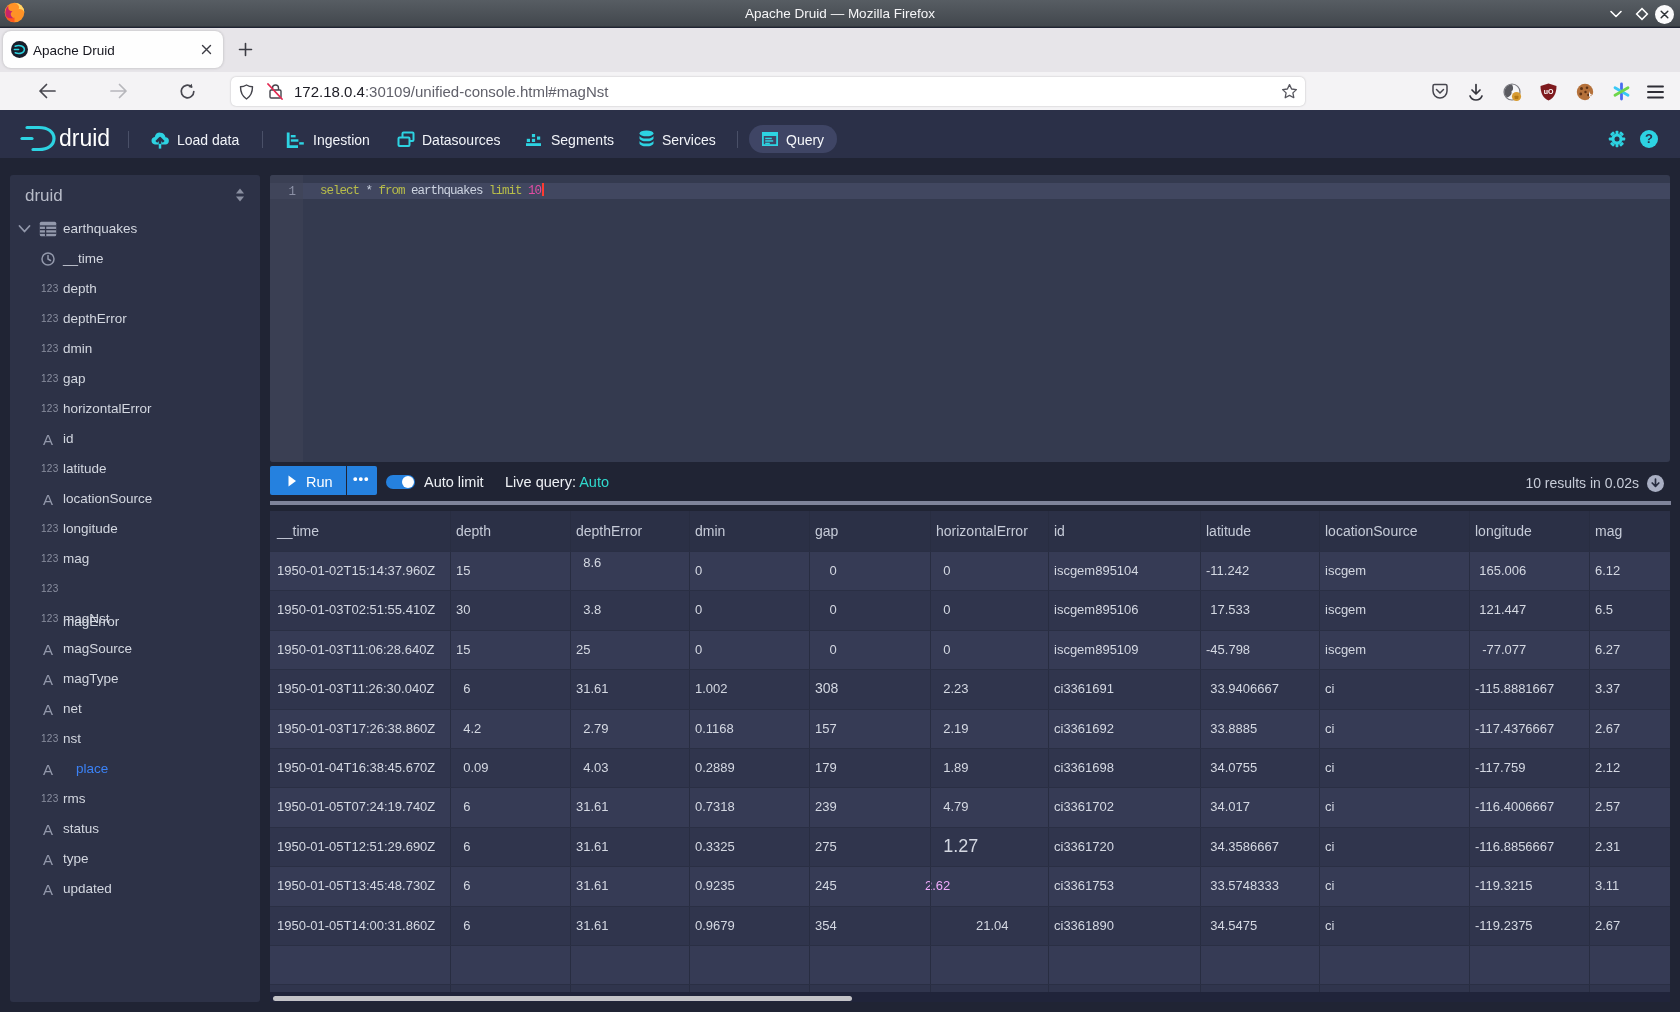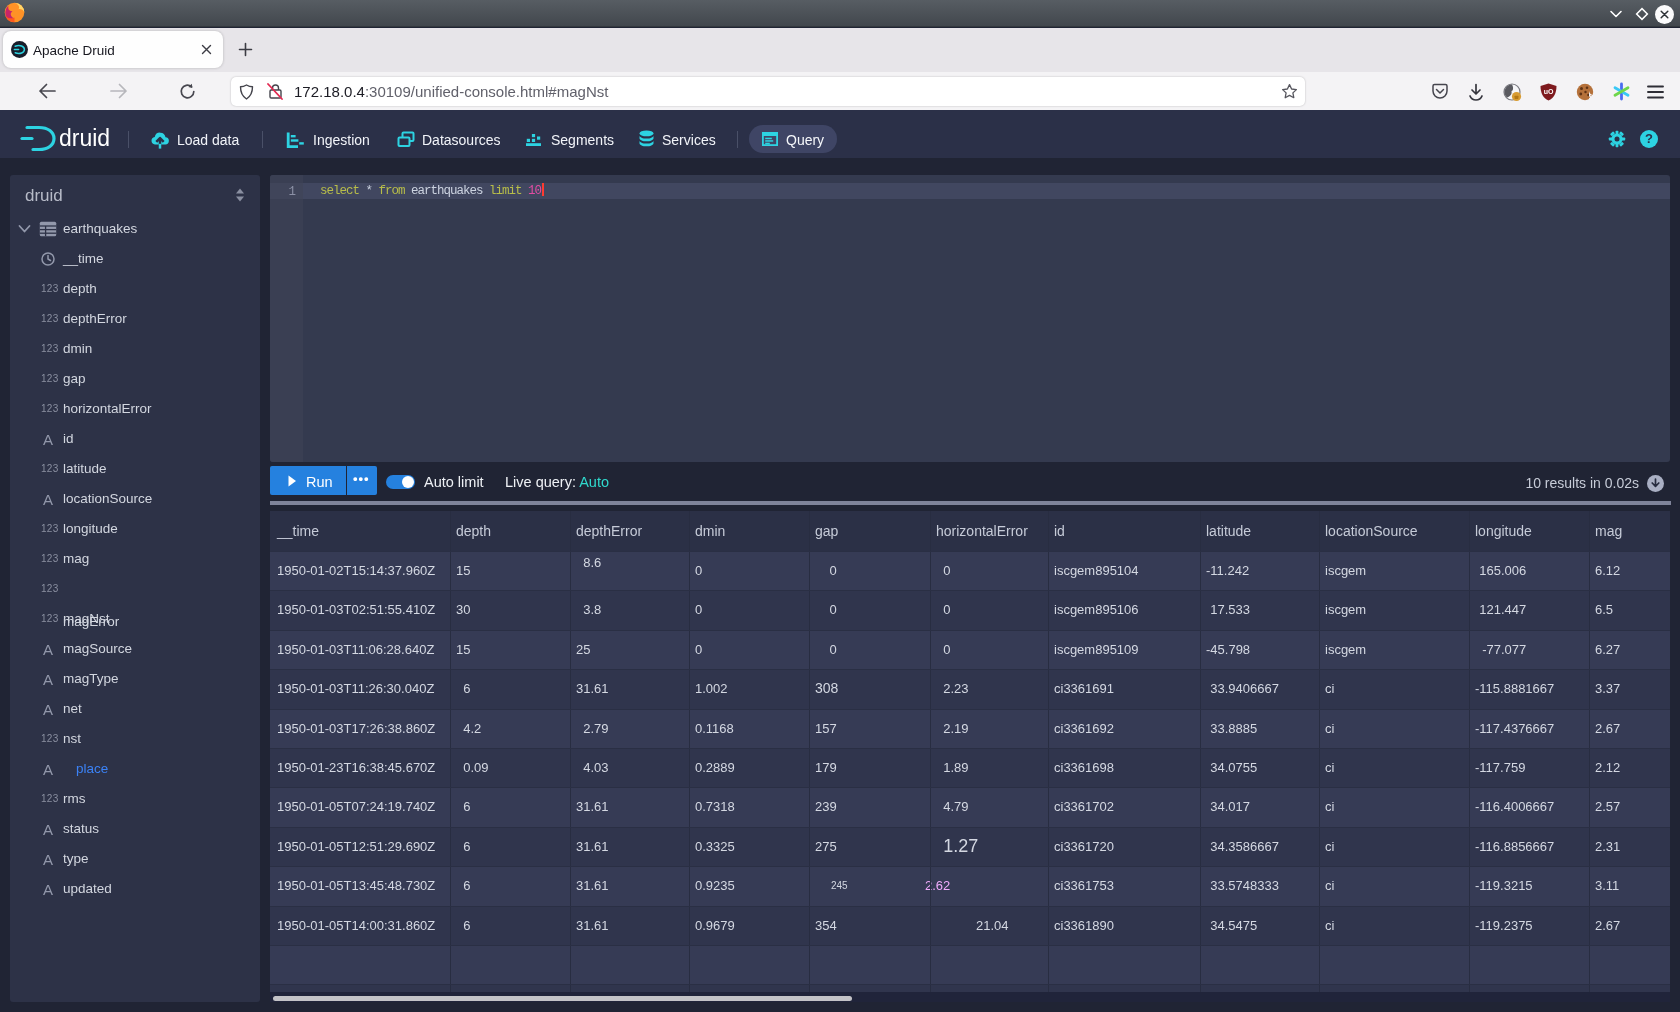--- a/index.html
+++ b/index.html
@@ -9,20 +9,21 @@
 <body>
 <div class="ab" style="left:0;top:0;width:1680px;height:1012px;">
 
 <div class="ab" style="left:0;top:0;width:1680px;height:27px;background:linear-gradient(#575d63,#42474d);border-bottom:1px solid #33383d;"></div>
 <svg class="ab" style="left:4px;top:2px" width="21" height="21" viewBox="0 0 21 21">
 <circle cx="10.5" cy="10.5" r="9.8" fill="#ff9226"></circle>
 <path d="M10.5 0.7 A9.8 9.8 0 0 1 20.3 10.5 C19 7.5 16.5 6.7 14.5 7.3 C16.5 4.5 13.5 1.5 10.5 0.7 Z" fill="#ffd567"></path>
 <path d="M2.5 15.5 A9.8 9.8 0 0 1 4.5 3.5 C3.5 7.5 5.5 9 8.5 9.2 C5.5 11.5 6.5 14.5 10 16.2 A9.3 9.3 0 0 1 2.5 15.5 Z" fill="#b5007f" opacity="0.75"></path>
 <path d="M10.5 20.3 A9.8 9.8 0 0 1 1.2 13.5 C4 16.5 8 17 10.5 15.5 Z" fill="#ff4f1f" opacity="0.85"></path>
 </svg>
+<div class="txt" style="left:0;right:0;top:5.5px;text-align:center;font-size:13.5px;color:#f6f6f8;">Apache Druid — Mozilla Firefox</div>
 <svg class="ab" style="left:1608px;top:6px" width="16" height="16" viewBox="0 0 16 16">
       <path d="M3 5.5 L8 10.5 L13 5.5" stroke="#fff" stroke-width="1.6" fill="none" stroke-linecap="round" stroke-linejoin="round"></path>
     </svg>
 <svg class="ab" style="left:1634px;top:6px" width="16" height="16" viewBox="0 0 16 16">
       <rect x="4.2" y="4.2" width="7.6" height="7.6" fill="none" stroke="#fff" stroke-width="1.5" transform="rotate(45 8 8)"></rect>
     </svg>
 <div class="ab" style="left:1655px;top:4.5px;width:19px;height:19px;border-radius:50%;background:#fbfbfc;"></div>
 <svg class="ab" style="left:1655px;top:4.5px" width="19" height="19" viewBox="0 0 19 19">
       <path d="M6.2 6.2 L12.8 12.8 M12.8 6.2 L6.2 12.8" stroke="#2d3237" stroke-width="1.5" stroke-linecap="round"></path>
     </svg>
@@ -325,21 +326,21 @@
 <div class="txt" style="left:313.2px;top:197.6px;height:39.4px;line-height:39.4px;font-size:13px;color:#d4d8e2;">2.79</div>
 <div class="txt" style="left:425.0px;top:197.6px;height:39.4px;line-height:39.4px;font-size:13px;color:#d4d8e2;">0.1168</div>
 <div class="txt" style="left:545.0px;top:197.6px;height:39.4px;line-height:39.4px;font-size:13px;color:#d4d8e2;">157</div>
 <div class="txt" style="left:673.2px;top:197.6px;height:39.4px;line-height:39.4px;font-size:13px;color:#d4d8e2;">2.19</div>
 <div class="txt" style="left:784.0px;top:197.6px;height:39.4px;line-height:39.4px;font-size:13px;color:#d4d8e2;">ci3361692</div>
 <div class="txt" style="left:940.3px;top:197.6px;height:39.4px;line-height:39.4px;font-size:13px;color:#d4d8e2;">33.8885</div>
 <div class="txt" style="left:1055.0px;top:197.6px;height:39.4px;line-height:39.4px;font-size:13px;color:#d4d8e2;">ci</div>
 <div class="txt" style="left:1205.0px;top:197.6px;height:39.4px;line-height:39.4px;font-size:13px;color:#d4d8e2;">-117.4376667</div>
 <div class="txt" style="left:1325.0px;top:197.6px;height:39.4px;line-height:39.4px;font-size:13px;color:#d4d8e2;">2.67</div>
 <div class="ab" style="left:0;top:237.0px;width:1400px;height:39.4px;background:#30354d;"></div>
-<div class="txt" style="left:7.0px;top:237.0px;height:39.4px;line-height:39.4px;font-size:13px;color:#d4d8e2;">1950-01-23T16:38:45.670Z</div>
+<div class="txt" style="left:7.0px;top:237.0px;height:39.4px;line-height:39.4px;font-size:13px;color:#d4d8e2;">1950-01-04T16:38:45.670Z</div>
 <div class="txt" style="left:193.2px;top:237.0px;height:39.4px;line-height:39.4px;font-size:13px;color:#d4d8e2;">0.09</div>
 <div class="txt" style="left:313.2px;top:237.0px;height:39.4px;line-height:39.4px;font-size:13px;color:#d4d8e2;">4.03</div>
 <div class="txt" style="left:425.0px;top:237.0px;height:39.4px;line-height:39.4px;font-size:13px;color:#d4d8e2;">0.2889</div>
 <div class="txt" style="left:545.0px;top:237.0px;height:39.4px;line-height:39.4px;font-size:13px;color:#d4d8e2;">179</div>
 <div class="txt" style="left:673.2px;top:237.0px;height:39.4px;line-height:39.4px;font-size:13px;color:#d4d8e2;">1.89</div>
 <div class="txt" style="left:784.0px;top:237.0px;height:39.4px;line-height:39.4px;font-size:13px;color:#d4d8e2;text-align:center;">ci3361698</div>
 <div class="txt" style="left:940.3px;top:237.0px;height:39.4px;line-height:39.4px;font-size:13px;color:#d4d8e2;">34.0755</div>
 <div class="txt" style="left:1055.0px;top:237.0px;height:39.4px;line-height:39.4px;font-size:13px;color:#d4d8e2;">ci</div>
 <div class="txt" style="left:1205.0px;top:237.0px;height:39.4px;line-height:39.4px;font-size:13px;color:#d4d8e2;">-117.759</div>
 <div class="txt" style="left:1325.0px;top:237.0px;height:39.4px;line-height:39.4px;font-size:13px;color:#d4d8e2;">2.12</div>
@@ -365,21 +366,21 @@
 <div class="txt" style="left:784.0px;top:315.8px;height:39.4px;line-height:39.4px;font-size:13px;color:#d4d8e2;">ci3361720</div>
 <div class="txt" style="left:940.3px;top:315.8px;height:39.4px;line-height:39.4px;font-size:13px;color:#d4d8e2;">34.3586667</div>
 <div class="txt" style="left:1055.0px;top:315.8px;height:39.4px;line-height:39.4px;font-size:13px;color:#d4d8e2;">ci</div>
 <div class="txt" style="left:1205.0px;top:315.8px;height:39.4px;line-height:39.4px;font-size:13px;color:#d4d8e2;">-116.8856667</div>
 <div class="txt" style="left:1325.0px;top:315.8px;height:39.4px;line-height:39.4px;font-size:13px;color:#d4d8e2;">2.31</div>
 <div class="ab" style="left:0;top:355.2px;width:1400px;height:39.4px;background:#363b55;"></div>
 <div class="txt" style="left:7.0px;top:355.2px;height:39.4px;line-height:39.4px;font-size:13px;color:#d4d8e2;">1950-01-05T13:45:48.730Z</div>
 <div class="txt" style="left:193.2px;top:355.2px;height:39.4px;line-height:39.4px;font-size:13px;color:#d4d8e2;">6</div>
 <div class="txt" style="left:306.0px;top:355.2px;height:39.4px;line-height:39.4px;font-size:13px;color:#d4d8e2;">31.61</div>
 <div class="txt" style="left:425.0px;top:355.2px;height:39.4px;line-height:39.4px;font-size:13px;color:#d4d8e2;">0.9235</div>
-<div class="txt" style="left:545.0px;top:355.2px;height:39.4px;line-height:39.4px;font-size:10px;color:#d4d8e2;margin-left:16px;">245</div>
+<div class="txt" style="left:545.0px;top:355.2px;height:39.4px;line-height:39.4px;font-size:13px;color:#d4d8e2;">245</div>
 <div class="txt" style="left:655px;top:355.2px;height:39.4px;line-height:39.4px;font-size:13px;color:#f0abfc;">2.62</div>
 <div class="txt" style="left:784.0px;top:355.2px;height:39.4px;line-height:39.4px;font-size:13px;color:#d4d8e2;">ci3361753</div>
 <div class="txt" style="left:940.3px;top:355.2px;height:39.4px;line-height:39.4px;font-size:13px;color:#d4d8e2;">33.5748333</div>
 <div class="txt" style="left:1055.0px;top:355.2px;height:39.4px;line-height:39.4px;font-size:13px;color:#d4d8e2;">ci</div>
 <div class="txt" style="left:1205.0px;top:355.2px;height:39.4px;line-height:39.4px;font-size:13px;color:#d4d8e2;">-119.3215</div>
 <div class="txt" style="left:1325.0px;top:355.2px;height:39.4px;line-height:39.4px;font-size:13px;color:#d4d8e2;">3.11</div>
 <div class="ab" style="left:0;top:394.6px;width:1400px;height:39.4px;background:#30354d;"></div>
 <div class="txt" style="left:7.0px;top:394.6px;height:39.4px;line-height:39.4px;font-size:13px;color:#d4d8e2;">1950-01-05T14:00:31.860Z</div>
 <div class="txt" style="left:193.2px;top:394.6px;height:39.4px;line-height:39.4px;font-size:13px;color:#d4d8e2;">6</div>
 <div class="txt" style="left:306.0px;top:394.6px;height:39.4px;line-height:39.4px;font-size:13px;color:#d4d8e2;">31.61</div>

